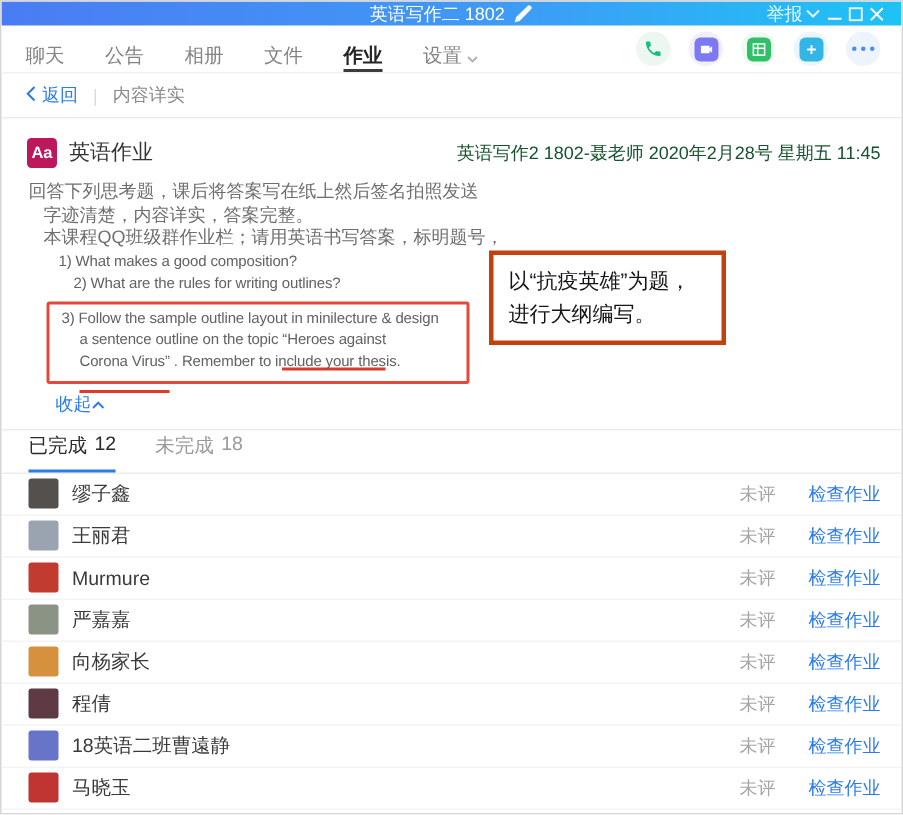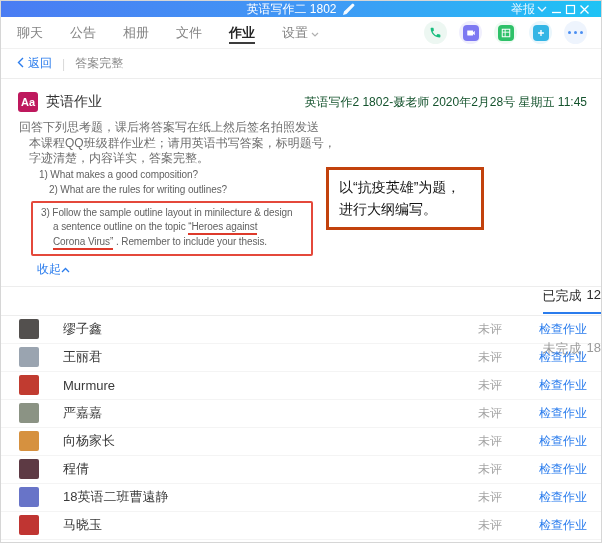--- a/index.html
+++ b/index.html
@@ -10,21 +10,21 @@
   
   .titlebar { position:relative; height:16px; background:linear-gradient(90deg,#4a7cf3 0%,#3f9af5 55%,#1ec3f5 100%); display:flex; align-items:center; }
   .titlebar .title-wrap { position:absolute; left:0; right:0; display:flex; justify-content:center; align-items:center; gap:5px; color:#fff; font-size:12px; }
   .win-controls { margin-left:auto; display:flex; align-items:center; padding-right:10px; z-index:2; }
   .win-controls .report { color:#eaf7ff; font-size:12px; cursor:default; }
   .win-glyph { display:flex; align-items:center; justify-content:center; width:14px; height:14px; }
   .win-glyph svg { display:block; }
 
   
   .tabbar { height:32px; display:flex; align-items:stretch; padding:0 14px 0 16px; border-bottom:1px solid #f1f1f1; background:#fff; }
-  .tabs { display:flex; gap:27px; align-items:center; }
+  .tabs { display:flex; gap:27px; align-items:flex-end; }
   .tab { display:flex; align-items:center; gap:3px; font-size:13px; color:#848484; padding-top:2px; border-bottom:2px solid transparent; cursor:default; }
   .tab.active { color:#262626; font-weight:bold; border-bottom:2px solid #3c3c3c; }
   .tool-icons { margin-left:auto; display:flex; align-items:center; gap:12px; }
   .chip { width:23px; height:23px; border-radius:50%; display:flex; align-items:center; justify-content:center; }
   .chip .sq { width:16px; height:16px; border-radius:4px; display:flex; align-items:center; justify-content:center; }
   .dots { display:flex; gap:2.5px; }
   .dots i { width:3.5px; height:3.5px; border-radius:50%; background:#4a8ef2; }
 
   
   .breadcrumb { height:30px; display:flex; align-items:center; padding:0 16px; border-bottom:1px solid #ededed; font-size:12px; }
@@ -39,34 +39,34 @@
   .hw-meta { margin-left:auto; font-size:12px; color:#14532d; }
 
   
   .hw-desc { padding:8px 0 0 18px; font-size:12px; color:#6e6e6e; line-height:15.5px; }
   .hw-desc .ind1 { margin-left:10px; }
   .q { font-size:10px; letter-spacing:-0.1px; color:#626262; line-height:15.5px; }
   .q.q1 { margin-left:20px; }
   .q.q2 { margin-left:30px; }
   .redbox { margin:3px 0 0 12px; width:282px; border:2px solid #e4483b; border-radius:2px; padding:3px 8px 5px 8px; font-size:10px; letter-spacing:-0.1px; color:#626262; line-height:14.5px; white-space:nowrap; }
   .redbox .cont { margin-left:12px; }
-  .redline { border-bottom:2px solid #dd3a2b; padding-bottom:1px; }
+  .redline { border-bottom:2px solid #dd3a2b; padding-bottom:13px; }
   .collapse { display:flex; align-items:center; gap:0; margin:6px 0 0 18px; font-size:12px; color:#2a7ced; cursor:default; }
 
   
   .annotation { position:absolute; left:325px; top:166px; width:158px; background:#fff; border:3px solid #c2410c; padding:6px 10px 7px 10px; font-size:14px; line-height:22px; color:#141414; z-index:3; }
 
   
-  .list-tabs { margin-top:8px; height:30px; border-top:1px solid #ededed; border-bottom:1px solid #ededed; display:flex; align-items:flex-end; padding-left:18px; gap:26px;flex-direction:column; }
+  .list-tabs { margin-top:8px; height:30px; border-top:1px solid #ededed; border-bottom:1px solid #ededed; display:flex; align-items:flex-end; padding-left:18px; gap:26px; }
   .ltab { font-size:13px; padding-bottom:7px; border-bottom:2px solid transparent; color:#9a9a9a; display:flex; gap:5px; cursor:default; }
   .ltab.active { color:#2b2b2b; border-bottom:2px solid #2a7ced; }
 
   
   .student-list { overflow:hidden; }
-  .row { display:flex; align-items:center; height:28px; padding:0 14px 0 18px; border-bottom:1px solid #f4f4f4;gap:15px; }
+  .row { display:flex; align-items:center; height:28px; padding:0 14px 0 18px; border-bottom:1px solid #f4f4f4; }
   .avatar { width:20px; height:20px; border-radius:2px; flex:0 0 auto; }
   .name { margin-left:9px; font-size:13px; color:#3a3a3a; }
   .status { margin-left:auto; font-size:12px; color:#a5a5a5; }
   .action { margin-left:22px; font-size:12px; color:#2a7ced; text-decoration:none; cursor:default; }
 </style>
 </head>
 <body>
 
 <div class="window">
 
@@ -167,33 +167,33 @@
   </div>
 
   <div class="breadcrumb">
     <span class="back">
       <span><svg width="7" height="11" viewBox="0 0 7 11">
             <path d="M6 1L1.5 5.5 6 10" stroke="#2a7ced" stroke-width="1.4" fill="none"></path>
           </svg></span>
       <span>返回</span>
     </span>
     <span class="sep">|</span>
-    <span class="cur">答案完整</span>
+    <span class="cur">内容详实</span>
   </div>
 
   <div class="hw-header">
     <span class="badge">Aa</span>
     <span class="hw-title">英语作业</span>
     <span class="hw-meta">英语写作2 1802-聂老师 2020年2月28号 星期五 11:45</span>
   </div>
 
   <div class="hw-desc">
     <div>回答下列思考题，课后将答案写在纸上然后签名拍照发送</div>
+    <div class="ind1">字迹清楚，内容详实，答案完整。</div>
     <div class="ind1">本课程QQ班级群作业栏；请用英语书写答案，标明题号，</div>
-    <div class="ind1">字迹清楚，内容详实，答案完整。</div>
     <div class="q q1">1) What makes a good composition?</div>
     <div class="q q2">2) What are the rules for writing outlines?</div>
     <div class="redbox">
       <div>3) Follow the sample outline layout  in minilecture &amp; design</div>
       <div class="cont"><span>a sentence outline on the topic  </span><span class="redline">“Heroes against</span></div>
       <div class="cont"><span class="redline">Corona Virus”</span><span> . Remember to include your thesis.</span></div>
     </div>
     <div class="collapse">
       <span>收起</span>
       <span><svg width="9" height="6" viewBox="0 0 9 6">

